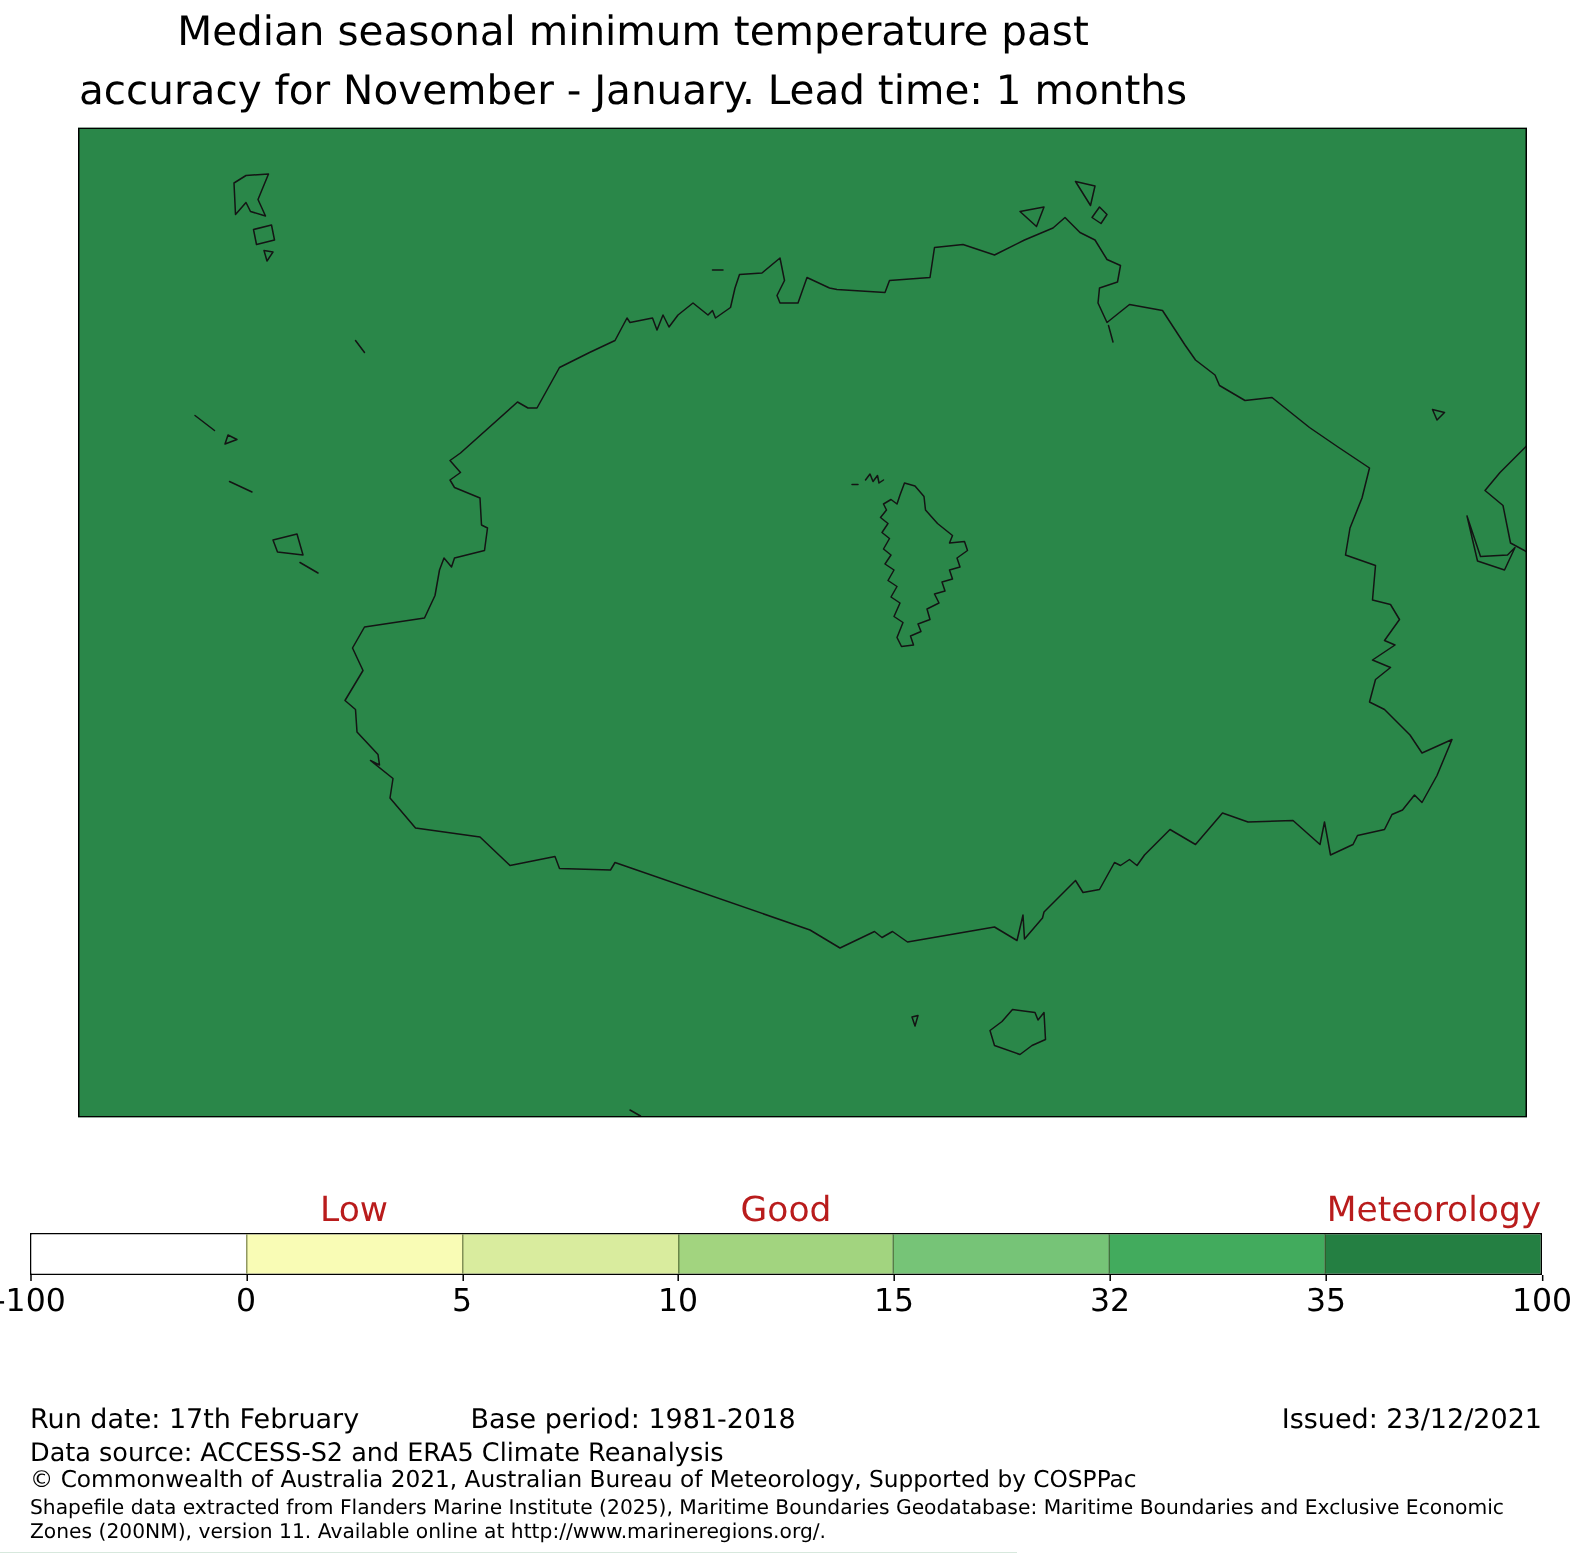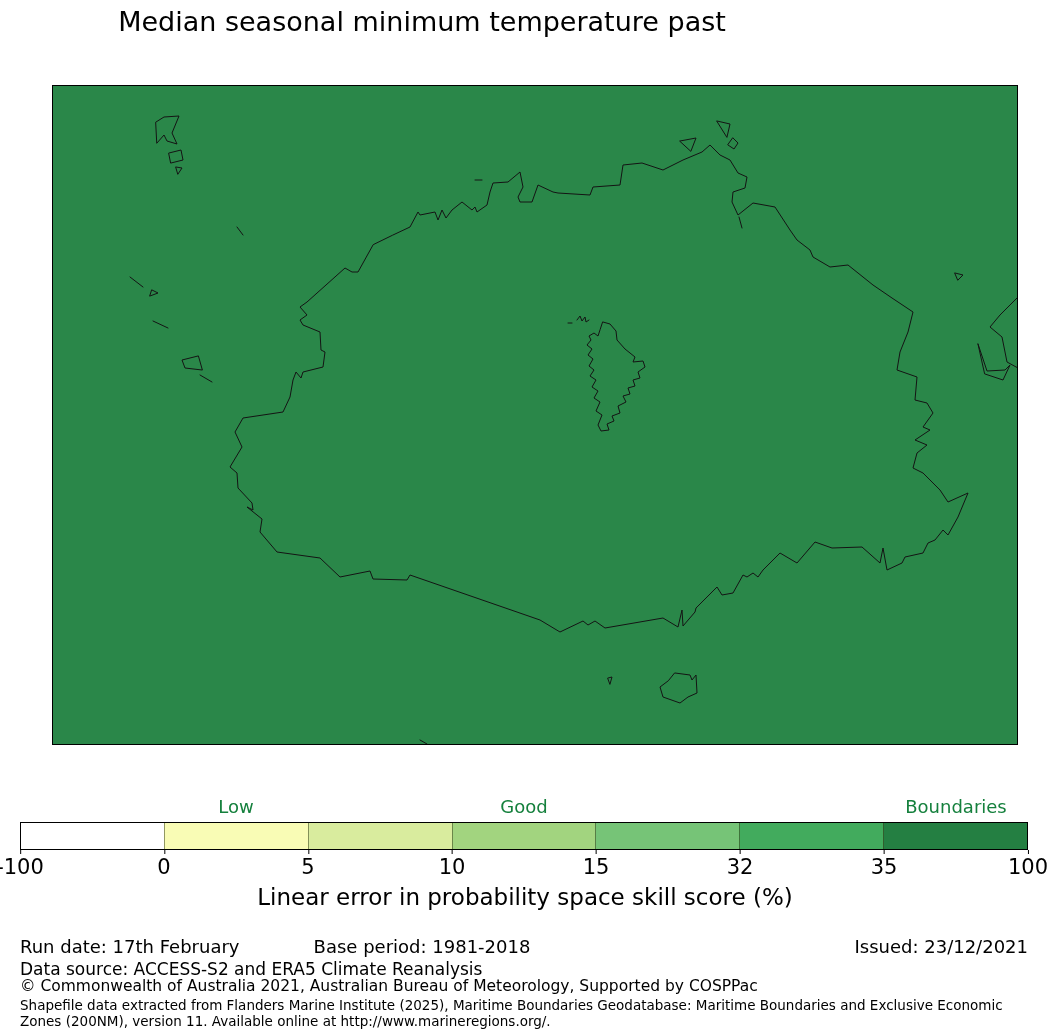--- a/index.html
+++ b/index.html
@@ -13,21 +13,21 @@
     position:absolute;top:2px;left:0;width:844px;text-align:center;
     font-size:27px;line-height:39px;color:#000;
   }
   
   .map-wrap{position:absolute;left:52px;top:85px;width:966px;height:660px;}
   .map-wrap svg{display:block;}
   .coast{fill:none;stroke:#141414;stroke-width:1;stroke-linejoin:round;stroke-linecap:round;}
   .frame{fill:none;stroke:#000;stroke-width:1;}
   
   .cb-cats{position:absolute;left:20px;top:794px;width:1008px;height:26px;}
-  .cb-cat{position:absolute;transform:translateX(-50%);font-size:18px;line-height:26px;color:#15803d;white-space:nowrap;text-align:right;}
+  .cb-cat{position:absolute;transform:translateX(-50%);font-size:23px;line-height:26px;color:#b91c1c;white-space:nowrap;text-align:right;}
   .cbar{
     position:absolute;left:20px;top:822px;width:1008px;height:28px;
     display:flex;border:1px solid #000;box-sizing:border-box;
   }
   .cb-seg{flex:1 1 0;height:100%;}
   .cb-seg + .cb-seg{border-left:1px solid rgba(60,70,30,0.55);}
   .cb-ticks{position:absolute;left:20px;top:850px;width:1008px;height:26px;}
   .cb-tick{
     position:absolute;top:0;transform:translateX(-50%);
     font-size:21px;line-height:26px;padding-top:4px;color:#000;white-space:nowrap;
@@ -48,20 +48,21 @@
   .copyright{position:absolute;left:20px;top:977px;font-size:15.5px;}
   .shapefile{position:absolute;left:20px;top:998px;width:1016px;font-size:13.5px;line-height:15.5px;}
 </style>
 </head>
 <body>
 
 <div id="fig">
 
   <div class="title">
     <div>Median seasonal minimum temperature past</div>
+    <div>accuracy for November - January. Lead time: 1 months</div>
   </div>
 
   <div class="map-wrap">
     <svg width="966" height="660" viewBox="0 0 966 660">
       <rect x="0" y="0" width="966" height="660" fill="#2a8749"></rect>
 
       <path class="coast" d="
         M341,150 L358,142 L366,127 L368,130 L383,127 L386,135 L390,125 L394,133 L400,125
         L410,117 L420,125 L423,122 L425,127 L435,120 L438,107 L441,98 L456,97 L468,87
         L471,102 L466,112 L468,117 L480,117 L486,100 L501,107 L506,108 L538,110 L541,102
@@ -114,21 +115,21 @@
       <path class="coast" d="M623,588 L638,590 L640,595 L644,590 L645,608 L636,612 L628,618 L611,612 L608,602 L616,596 Z"></path>
       <path class="coast" d="M368,655 L375,659"></path>
 
       <rect class="frame" x="0.5" y="0.5" width="965" height="659"></rect>
     </svg>
   </div>
 
   <div class="cb-cats">
     <span class="cb-cat" style="left:216px">Low</span>
     <span class="cb-cat" style="left:504px">Good</span>
-    <span class="cb-cat" style="left:936px">Boundaries</span>
+    <span class="cb-cat" style="left:936px">Meteorology</span>
   </div>
 
   <div class="cbar">
     <div class="cb-seg" style="background: rgb(255, 255, 255);"></div>
     <div class="cb-seg" style="background: rgb(249, 252, 181);"></div>
     <div class="cb-seg" style="background: rgb(217, 236, 158);"></div>
     <div class="cb-seg" style="background: rgb(162, 212, 127);"></div>
     <div class="cb-seg" style="background: rgb(118, 196, 119);"></div>
     <div class="cb-seg" style="background: rgb(66, 171, 93);"></div>
     <div class="cb-seg" style="background: rgb(36, 127, 66);"></div>
@@ -138,21 +139,20 @@
     <span class="cb-tick" style="left:0px">-100</span>
     <span class="cb-tick" style="left:144px">0</span>
     <span class="cb-tick" style="left:288px">5</span>
     <span class="cb-tick" style="left:432px">10</span>
     <span class="cb-tick" style="left:576px">15</span>
     <span class="cb-tick" style="left:720px">32</span>
     <span class="cb-tick" style="left:864px">35</span>
     <span class="cb-tick" style="left:1008px">100</span>
   </div>
 
-  <div class="cb-label">Linear error in probability space skill score (%)</div>
 
   <div class="meta-row">
     <span class="run-date">Run date: 17th February</span>
     <span class="base-period">Base period: 1981-2018</span>
     <span class="issued">Issued: 23/12/2021</span>
   </div>
   <div class="data-source">Data source: ACCESS-S2 and ERA5 Climate Reanalysis</div>
   <div class="copyright">© Commonwealth of Australia 2021, Australian Bureau of Meteorology, Supported by COSPPac</div>
   <div class="shapefile">Shapefile data extracted from Flanders Marine Institute (2025), Maritime Boundaries Geodatabase: Maritime Boundaries and Exclusive Economic Zones (200NM), version 11. Available online at http://www.marineregions.org/.</div>
 

